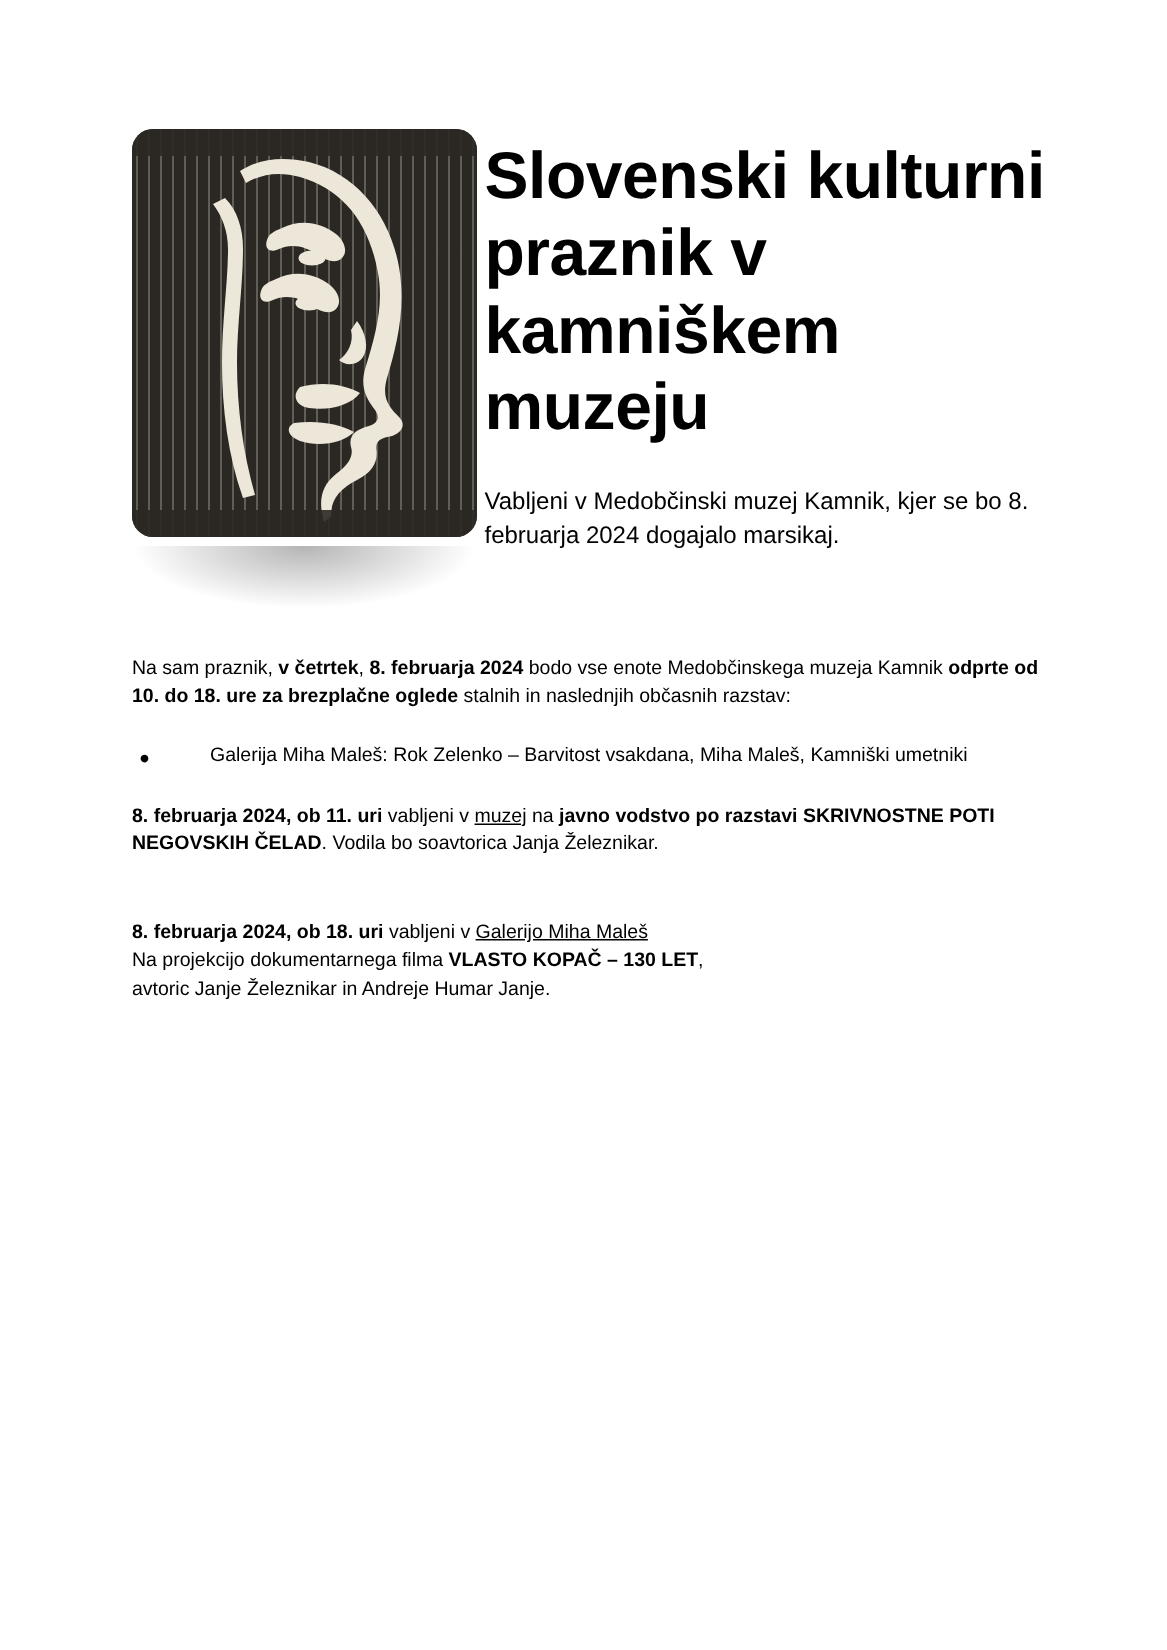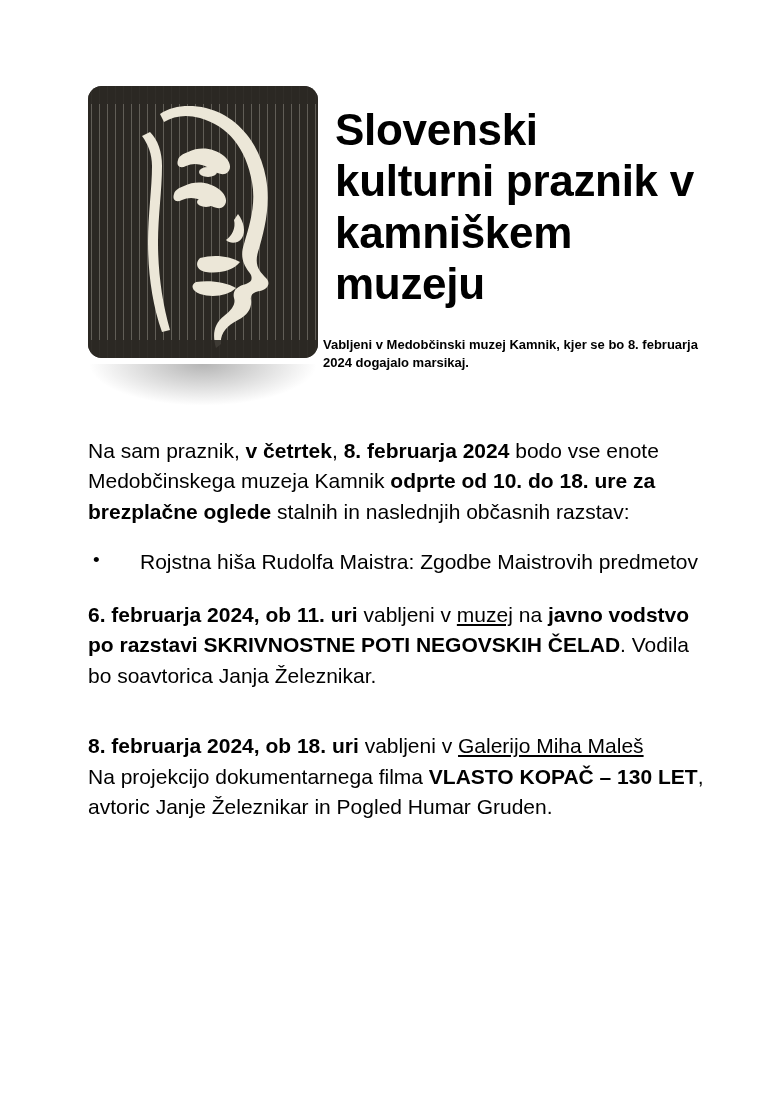--- a/index.html
+++ b/index.html
@@ -68,33 +68,33 @@
   .title-col {
     flex: 1 1 auto;
     padding-top: 6px;
     padding-right: 60px;
   }
   .poster-title {
     font-size: 44px;
     line-height: 1.17;
     font-weight: bold;
     letter-spacing: -0.3px;
-    margin: 12px;
+    margin: 0;
   }
   .poster-subtitle {
     margin-top: 26px;
-    font-size: 13px;
+    font-size: 16px;
     line-height: 1.42;
-    font-weight: bold;
+    font-weight: normal;
   }
 
   
   .content {
     padding: 30px 74px 0 88px;
-    font-size: 21px;
+    font-size: 13px;
     line-height: 1.45;
   }
   p.para {
     margin: 0 0 0 0;
   }
   .gap-md { height: 20px; }
 
   ul.bullets {
     list-style: none;
     margin: 0;
@@ -154,28 +154,28 @@
     </div>
   </div>
 
   <div class="content">
 
     <p class="para"><span>Na sam praznik, </span><b>v četrtek</b><span>, </span><b>8. februarja 2024</b><span> bodo vse enote Medobčinskega muzeja Kamnik </span><b>odprte od 10. do 18. ure za brezplačne oglede</b><span> stalnih in naslednjih občasnih razstav:</span></p>
 
     <div class="gap-md"></div>
 
     <ul class="bullets">
-      <li><span>Rojstna hiša Rudolfa Maistra: Zgodbe Maistrovih predmetov</span></li>
+      <li><span>Galerija Miha Maleš: Rok Zelenko –  Barvitost vsakdana, Miha Maleš,  Kamniški umetniki</span></li>
     </ul>
 
     <div class="gap-md"></div>
 
-    <p class="para"><b>6. februarja 2024, ob 11. uri</b><span> vabljeni v </span><u>muzej</u><span> na </span><b>javno vodstvo po razstavi SKRIVNOSTNE POTI NEGOVSKIH ČELAD</b><span>. Vodila bo soavtorica Janja Železnikar.</span></p>
+    <p class="para"><b>8. februarja 2024, ob 11. uri</b><span> vabljeni v </span><u>muzej</u><span> na </span><b>javno vodstvo po razstavi SKRIVNOSTNE POTI NEGOVSKIH ČELAD</b><span>. Vodila bo soavtorica Janja Železnikar.</span></p>
 
     <div class="gap-md"></div>
 
 
     <div class="gap-md"></div>
 
-    <p class="para"><b>8. februarja 2024, ob 18. uri</b><span> vabljeni v </span><u>Galerijo Miha Maleš</u><br><span>Na projekcijo dokumentarnega filma </span><b>VLASTO KOPAČ – 130 LET</b><span>,</span><br><span>avtoric Janje Železnikar in Pogled Humar Gruden.</span></p>
+    <p class="para"><b>8. februarja 2024, ob 18. uri</b><span> vabljeni v </span><u>Galerijo Miha Maleš</u><br><span>Na projekcijo dokumentarnega filma </span><b>VLASTO KOPAČ – 130 LET</b><span>,</span><br><span>avtoric Janje Železnikar in Andreje Humar Janje.</span></p>
 
   </div>
 </div>
 
 </body></html>

